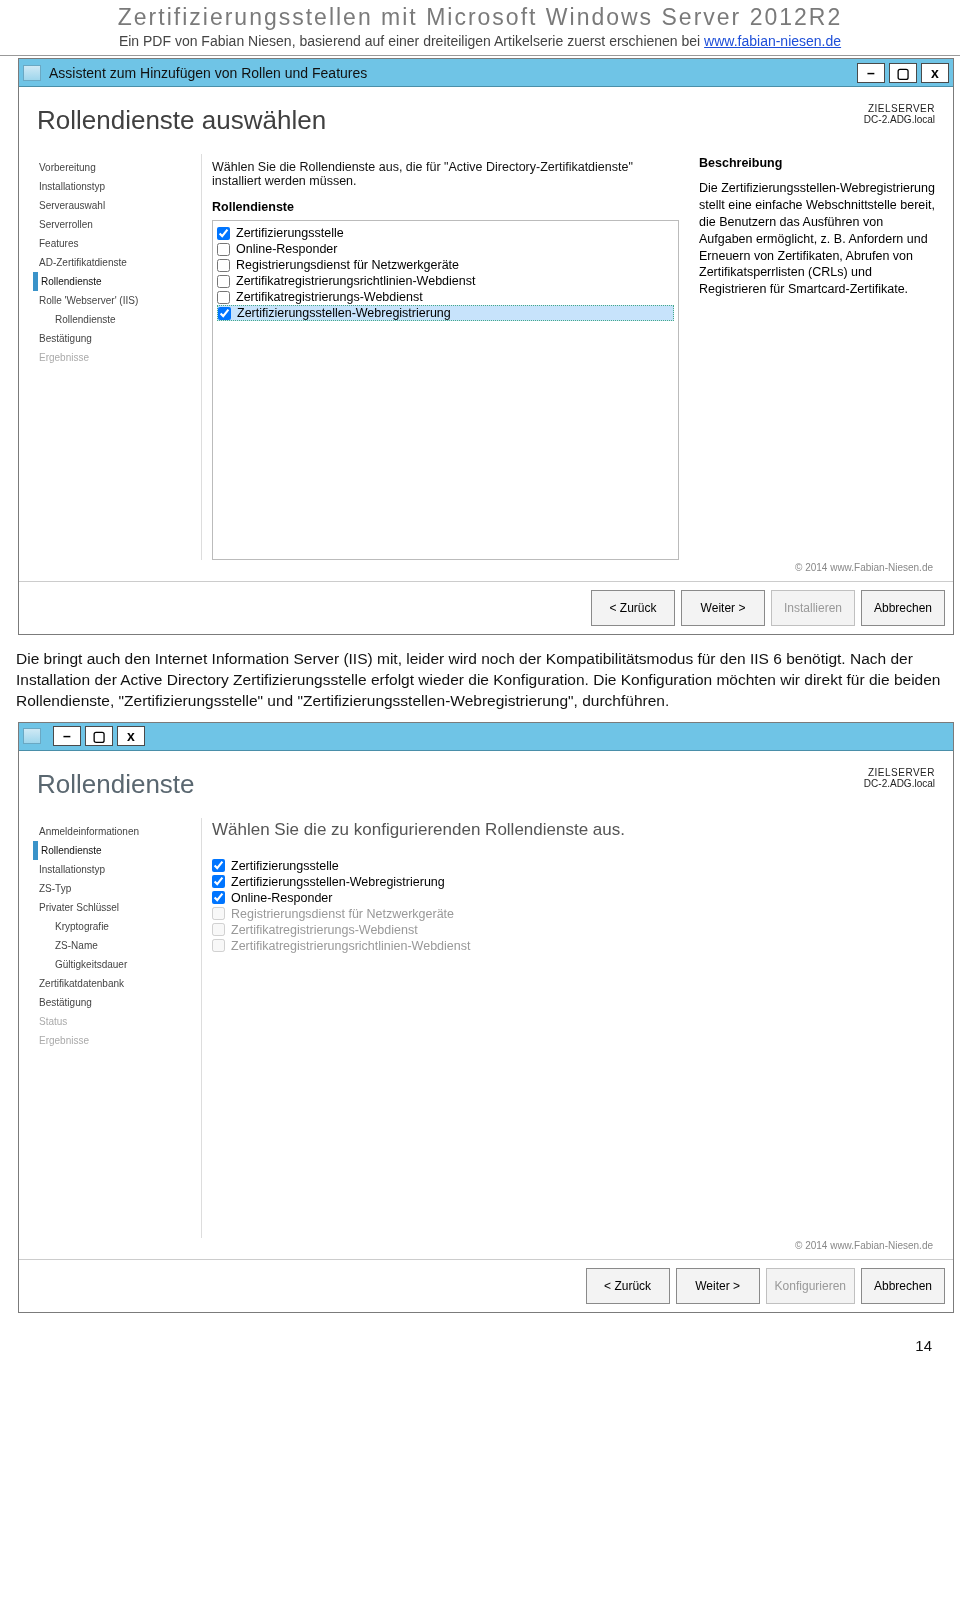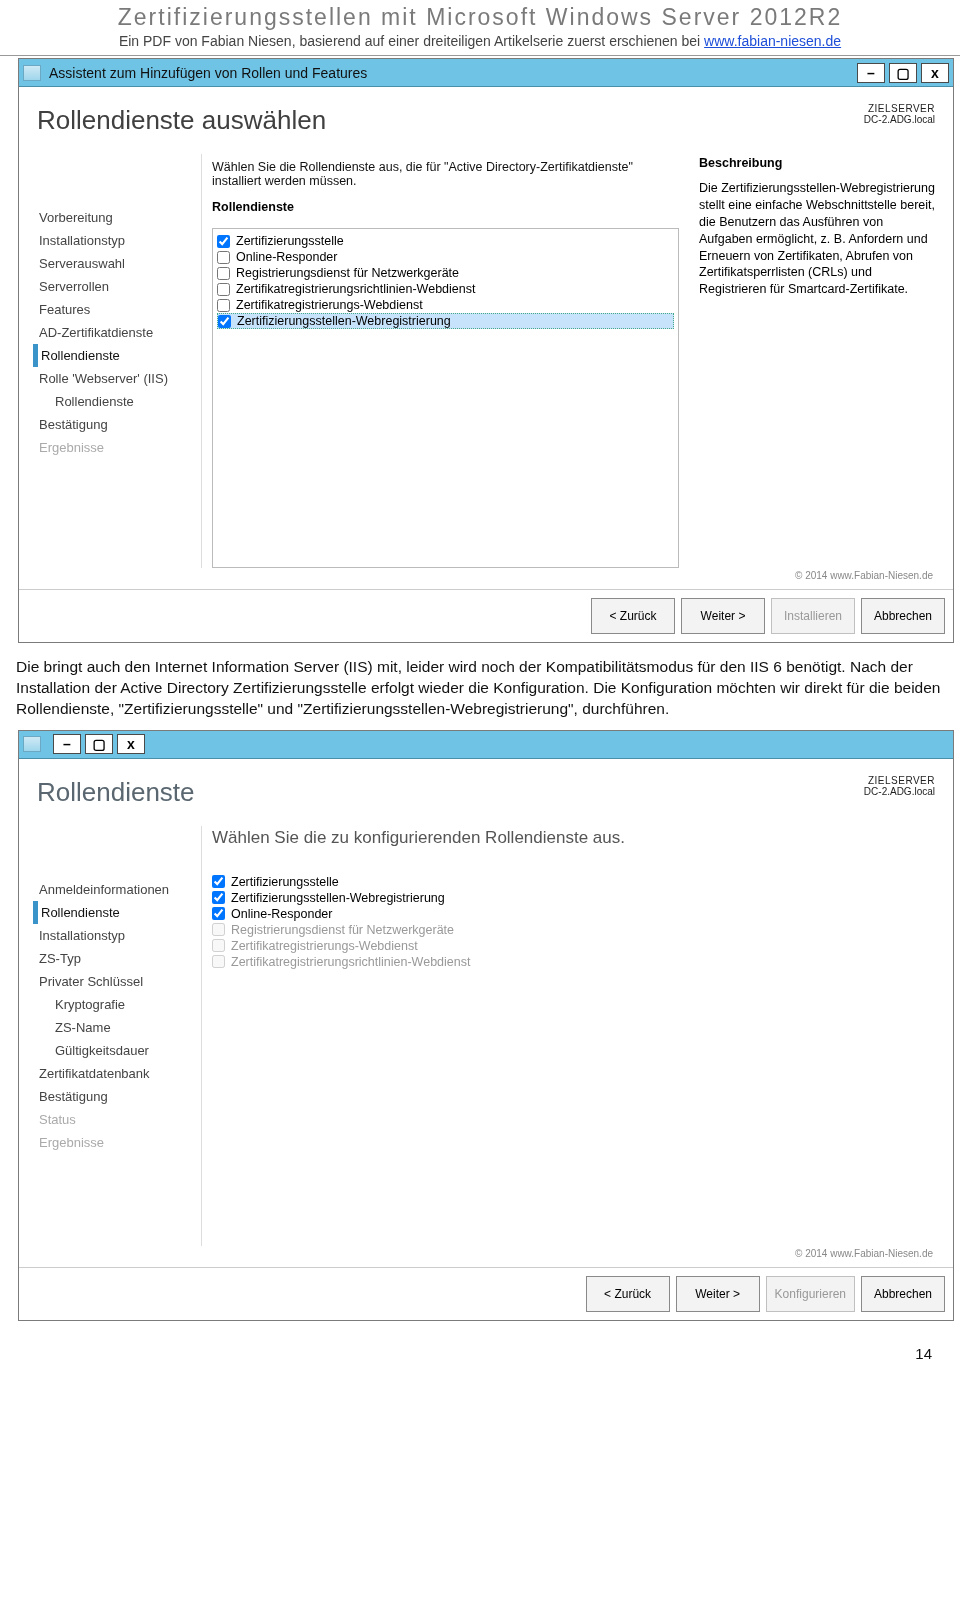--- a/index.html
+++ b/index.html
@@ -62,24 +62,23 @@
     font-weight: 300;
     padding: 4px 0 18px 4px;
   }
   .target-box { text-align: right; font-size: 10px; color: #222; padding: 2px 4px; }
   .target-box .lbl { letter-spacing: 0.5px; }
 
   .columns { display: flex; gap: 0; }
   .nav {
     width: 168px;
     padding: 4px 0 0 4px;
-    font-size: 13px;
+    font-size: 10px;
     color: #444;
     border-right: 0;
-    margin-top: 48px;
   }
   .nav .item { padding: 4px 2px; cursor: default; }
   .nav .item.sub { padding-left: 18px; }
   .nav .item.sel {
     background: #fff;
     border-left: 5px solid #3a93c9;
     margin-left: -4px;
     padding-left: 3px;
     font-weight: 400;
     color: #111;
@@ -88,21 +87,20 @@
 
   .mid { flex: 1; padding: 0 10px; position: relative; border-left: 1px solid #ddd; }
   .instr { font-size: 12.5px; color: #111; padding: 6px 0 10px 0; }
   .group-label { font-weight: bold; font-size: 12.5px; padding: 2px 0 6px 0; }
   .checklist {
     border: 1px solid #bbb;
     height: 340px;
     padding: 4px 4px;
     font-size: 12.5px;
     overflow: hidden;
-    margin-top: 8px;
   }
   .checklist .row { display: flex; align-items: center; padding: 1px 0; gap: 6px; }
   .checklist .row.sel { background: #c7e3fb; border: 1px dotted #4a8; padding: 0 0; }
   .checklist .row.sel span { text-decoration: none; }
   input[type=checkbox] { width: 13px; height: 13px; }
   .checklist .row.disabled { color: #999; }
 
   .desc { width: 250px; padding: 0 4px 0 10px; font-size: 12.5px; }
   .desc .group-label { margin-bottom: 4px; }
   .desc-text { line-height: 1.35; }

